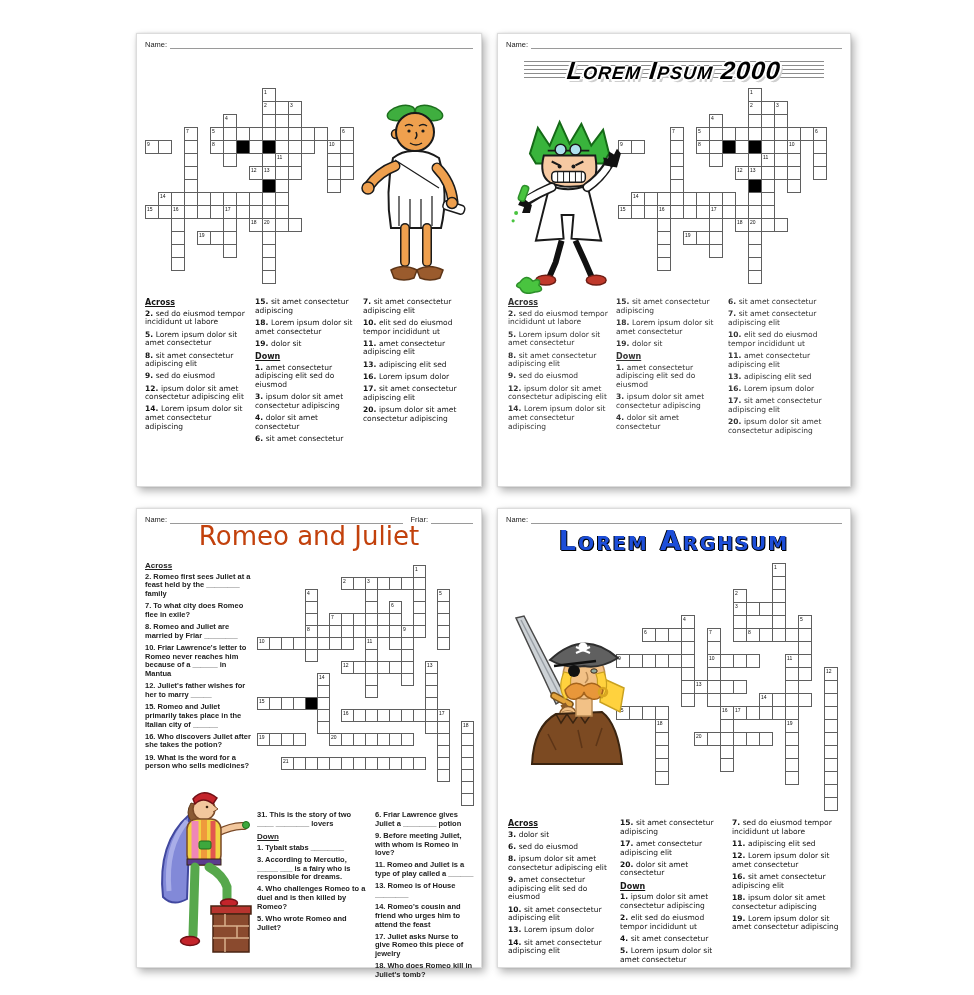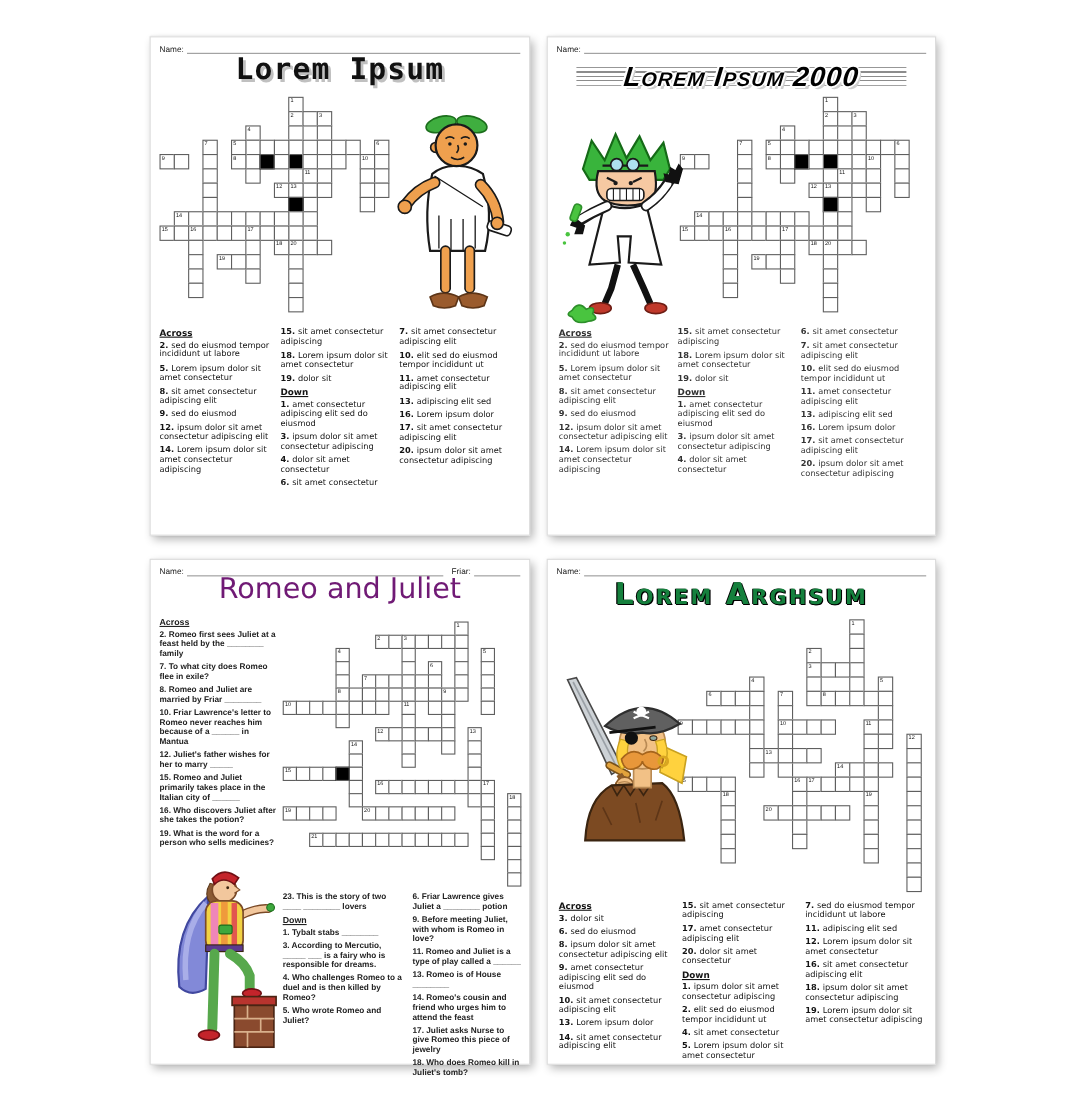--- a/index.html
+++ b/index.html
@@ -20,23 +20,23 @@
 
   .title{position:absolute;left:0;right:0;text-align:center;z-index:2;}
   .t-slab{font-family:"DejaVu Sans Mono",monospace;font-weight:bold;font-size:27px;
           letter-spacing:1px;color:#111;text-shadow:2.5px 2.5px 0 #c0c0c0;}
   .t-speed{font-family:"Liberation Sans",sans-serif;font-weight:bold;font-style:italic;
            font-variant:small-caps;font-size:25px;letter-spacing:1px;color:#000;
            transform:skewX(-6deg);
            text-shadow:2px 0 0 #fff,-2px 0 0 #fff,0 2px 0 #fff,0 -2px 0 #fff,3px 3px 0 #cfcfcf;}
   .speedband{position:absolute;left:26px;right:26px;top:27px;height:17px;z-index:1;
              background:repeating-linear-gradient(to bottom,#8c8c8c 0 1px,transparent 1px 4px);}
-  .t-round{font-family:"DejaVu Sans",sans-serif;font-size:26px;font-weight:normal;color:#701a75;}
+  .t-round{font-family:"DejaVu Sans",sans-serif;font-size:26px;font-weight:normal;color:#c2410c;}
   .t-argh{font-family:"DejaVu Sans",sans-serif;font-weight:bold;font-variant:small-caps;
-          font-size:27px;letter-spacing:2px;color:#15803d;
+          font-size:27px;letter-spacing:2px;color:#1d4ed8;
           text-shadow:1px 1px 0 #000,-1px 0 0 #000,0 1px 0 #000;}
   #ws0 .title{top:14px} #ws1 .title{top:22px} #ws2 .title{top:12px} #ws3 .title{top:16px}
 
   .grid{position:absolute;}
   #ws0 .grid{left:8px;top:54px} #ws1 .grid{left:120px;top:54px}
   #ws2 .grid{left:120px;top:56px} #ws3 .grid{left:118px;top:54px}
   .cell{position:absolute;background:#fff;border:1px solid #5f5f5f;box-sizing:border-box;}
   .cell.black{background:#000;}
   .num{position:absolute;top:0;left:1px;font-size:5px;line-height:6px;color:#111;
        font-family:"Liberation Sans",sans-serif;}
@@ -65,21 +65,20 @@
   #ws3 .col2{left:234px;top:310px;width:112px}
 </style>
 </head>
 <body>
 
 <div class="sheet" id="ws0">
   <div class="namerow">
     <span>Name:</span>
     <span class="nline"></span>
   </div>
-  <div class="title t-slab">Lorem Ipsum</div>
   <div class="grid">
       <div class="cell" style="left: 117px; top: 0px; height: 14px; width: 14px;">
         <span class="num">1</span>
       </div>
       <div class="cell" style="left: 117px; top: 13px; height: 14px; width: 14px;">
         <span class="num">2</span>
       </div>
       <div class="cell" style="left: 117px; top: 26px; height: 14px; width: 14px;"></div>
       <div class="cell" style="left: 117px; top: 39px; height: 14px; width: 14px;"></div>
       <div class="cell black" style="left: 117px; top: 52px; height: 14px; width: 14px;"></div>
@@ -658,21 +657,21 @@
       <div class="clue"><b>2. </b>Romeo first sees Juliet at a feast held by the ________ family</div>
       <div class="clue"><b>7. </b>To what city does Romeo flee in exile?</div>
       <div class="clue"><b>8. </b>Romeo and Juliet are married by Friar ________</div>
       <div class="clue"><b>10. </b>Friar Lawrence's letter to Romeo never reaches him because of a ______ in Mantua</div>
       <div class="clue"><b>12. </b>Juliet's father wishes for her to marry _____</div>
       <div class="clue"><b>15. </b>Romeo and Juliet primarily takes place in the Italian city of ______</div>
       <div class="clue"><b>16. </b>Who discovers Juliet after she takes the potion?</div>
       <div class="clue"><b>19. </b>What is the word for a person who sells medicines?</div>
     </div>
   <div class="cluecol col1">
-      <div class="clue"><b>23. </b>This is the story of two ____ ________ lovers</div>
+      <div class="clue"><b>31. </b>This is the story of two ____ ________ lovers</div>
       <div class="cluehead">Down</div>
       <div class="clue"><b>1. </b>Tybalt stabs ________</div>
       <div class="clue"><b>3. </b>According to Mercutio, _____ ___ is a fairy who is responsible for dreams.</div>
       <div class="clue"><b>4. </b>Who challenges Romeo to a duel and is then killed by Romeo?</div>
       <div class="clue"><b>5. </b>Who wrote Romeo and Juliet?</div>
     </div>
   <div class="cluecol col2">
       <div class="clue"><b>6. </b>Friar Lawrence gives Juliet a ________ potion</div>
       <div class="clue"><b>9. </b>Before meeting Juliet, with whom is Romeo in love?</div>
       <div class="clue"><b>11. </b>Romeo and Juliet is a type of play called a ______</div>

